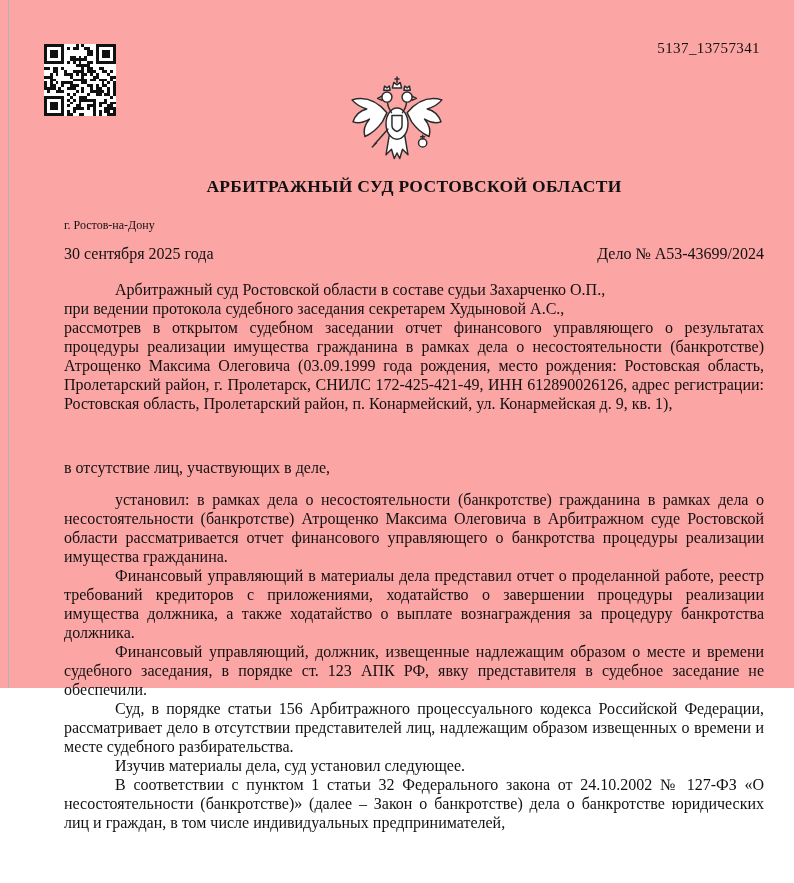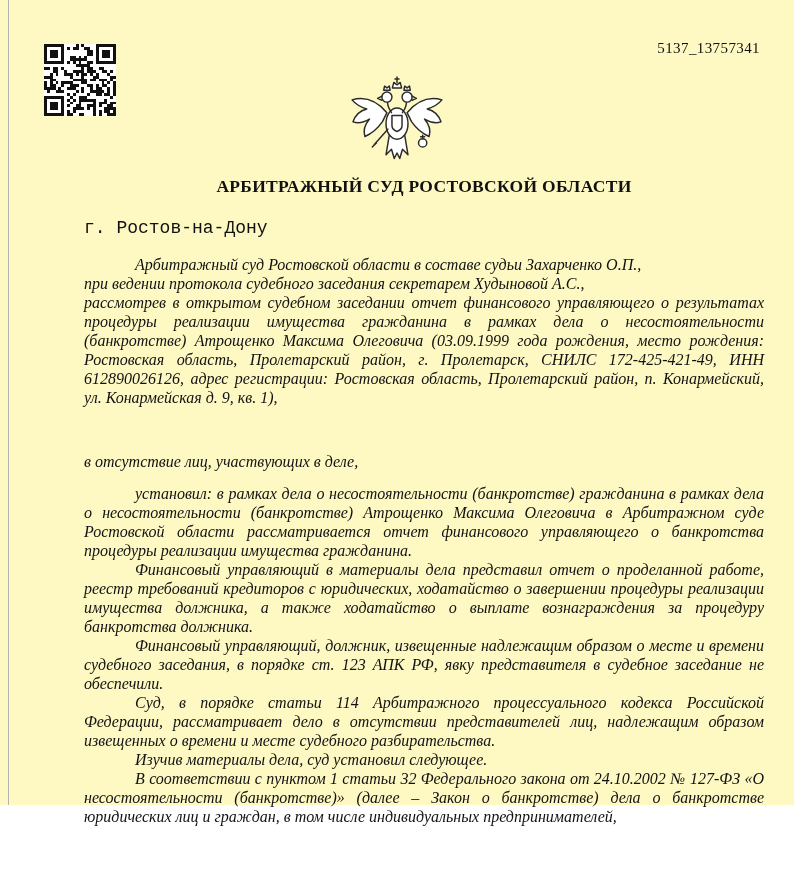--- a/index.html
+++ b/index.html
@@ -1,31 +1,31 @@
 <!DOCTYPE html>
 <html><head>
 <meta charset="utf-8">
 <style>
   html,body{margin:0;padding:0;background:#fff;}
   body{width:794px;height:883px;overflow:hidden;position:relative;
        font-family:"Liberation Serif","DejaVu Serif",serif;color:#111;}
-  .page{position:relative;width:794px;height:805px;background:#fef9c3;}
+  .page{position:relative;width:794px;height:688px;background:#fca5a5;}
   .left-rule{position:absolute;left:8px;top:0;bottom:0;width:1px;background:#b4b4b4;}
   .qr{position:absolute;left:44px;top:44px;width:72px;height:72px;shape-rendering:crispEdges;}
   .doc-number{position:absolute;top:40px;right:34px;font-size:15px;letter-spacing:.4px;}
   .emblem-wrap{padding-top:76px;text-align:center;}
   .emblem{width:118px;height:88px;display:inline-block;}
-  .content{padding:0 30px 0 84px;}
+  .content{padding:0 30px 0 64px;}
   h1.court-name{margin:8px 0 0 0;text-align:center;font-size:17.5px;font-weight:bold;letter-spacing:.3px;}
   h2.doc-type{margin:25px 0 0 0;text-align:center;font-size:17px;font-weight:bold;letter-spacing:6px;}
   .subtitle{margin-top:12px;text-align:center;font-size:15.5px;}
-  .city{margin-top:21px;font-size:18px;font-family:Liberation Mono, monospace;}
+  .city{margin-top:21px;font-size:12px;}
   .date-row{margin-top:12px;display:flex;justify-content:space-between;font-size:16px;}
   .body-text{margin-top:17px;font-size:16px;line-height:19px;text-align:justify;}
-  .body-text p{margin:0;font-style:italic;}
+  .body-text p{margin:0;}
   .body-text p.indent{text-indent:51px;}
   .body-text p.gap-after{margin-bottom:13px;margin-top:45px;}
 </style>
 </head>
 <body>
 
 <div class="page">
 
   <div class="left-rule"></div>
 
@@ -283,28 +283,32 @@
         <path d="M88 68.5 v-4 M85.8 66.2 h4.4" fill="none"></path>
       </g>
     </svg>
   </div>
 
   <div class="content">
     <h1 class="court-name">АРБИТРАЖНЫЙ СУД РОСТОВСКОЙ ОБЛАСТИ</h1>
 
     <div class="city">г. Ростов-на-Дону</div>
 
+    <div class="date-row">
+      <span>30 сентября 2025 года</span>
+      <span>Дело № А53-43699/2024</span>
+    </div>
 
     <div class="body-text">
       <p class="indent">Арбитражный суд Ростовской области в составе судьи Захарченко О.П.,</p>
       <p>при ведении протокола судебного заседания секретарем Худыновой А.С.,</p>
       <p>рассмотрев в открытом судебном заседании отчет финансового управляющего о результатах процедуры реализации имущества гражданина в рамках дела о несостоятельности (банкротстве) Атрощенко Максима Олеговича (03.09.1999 года рождения, место рождения: Ростовская область, Пролетарский район, г. Пролетарск, СНИЛС 172-425-421-49, ИНН 612890026126, адрес регистрации: Ростовская область, Пролетарский район, п. Конармейский, ул. Конармейская д. 9, кв. 1),</p>
       <p class="gap-after">в отсутствие лиц, участвующих в деле,</p>
       <p class="indent">установил: в рамках дела о несостоятельности (банкротстве) гражданина в рамках дела о несостоятельности (банкротстве) Атрощенко Максима Олеговича в Арбитражном суде Ростовской области рассматривается отчет финансового управляющего о банкротства процедуры реализации имущества гражданина.</p>
-      <p class="indent">Финансовый управляющий в материалы дела представил отчет о проделанной работе, реестр требований кредиторов с юридических, ходатайство о завершении процедуры реализации имущества должника, а также ходатайство о выплате вознаграждения за процедуру банкротства должника.</p>
+      <p class="indent">Финансовый управляющий в материалы дела представил отчет о проделанной работе, реестр требований кредиторов с приложениями, ходатайство о завершении процедуры реализации имущества должника, а также ходатайство о выплате вознаграждения за процедуру банкротства должника.</p>
       <p class="indent">Финансовый управляющий, должник, извещенные надлежащим образом о месте и времени судебного заседания, в порядке ст. 123 АПК РФ, явку представителя в судебное заседание не обеспечили.</p>
-      <p class="indent">Суд, в порядке статьи 114 Арбитражного процессуального кодекса Российской Федерации, рассматривает дело в отсутствии представителей лиц, надлежащим образом извещенных о времени и месте судебного разбирательства.</p>
+      <p class="indent">Суд, в порядке статьи 156 Арбитражного процессуального кодекса Российской Федерации, рассматривает дело в отсутствии представителей лиц, надлежащим образом извещенных о времени и месте судебного разбирательства.</p>
       <p class="indent">Изучив материалы дела, суд установил следующее.</p>
       <p class="indent">В соответствии с пунктом 1 статьи 32 Федерального закона от 24.10.2002 № 127-ФЗ «О несостоятельности (банкротстве)» (далее – Закон о банкротстве) дела о банкротстве юридических лиц и граждан, в том числе индивидуальных предпринимателей,</p>
     </div>
   </div>
 
 </div>
 
 </body></html>

